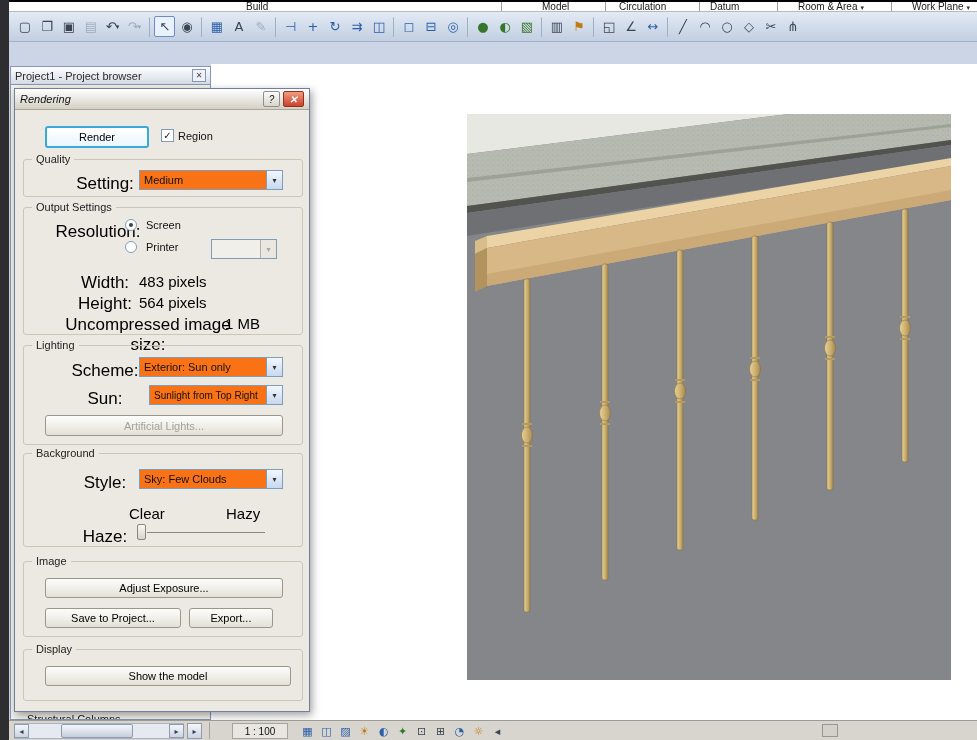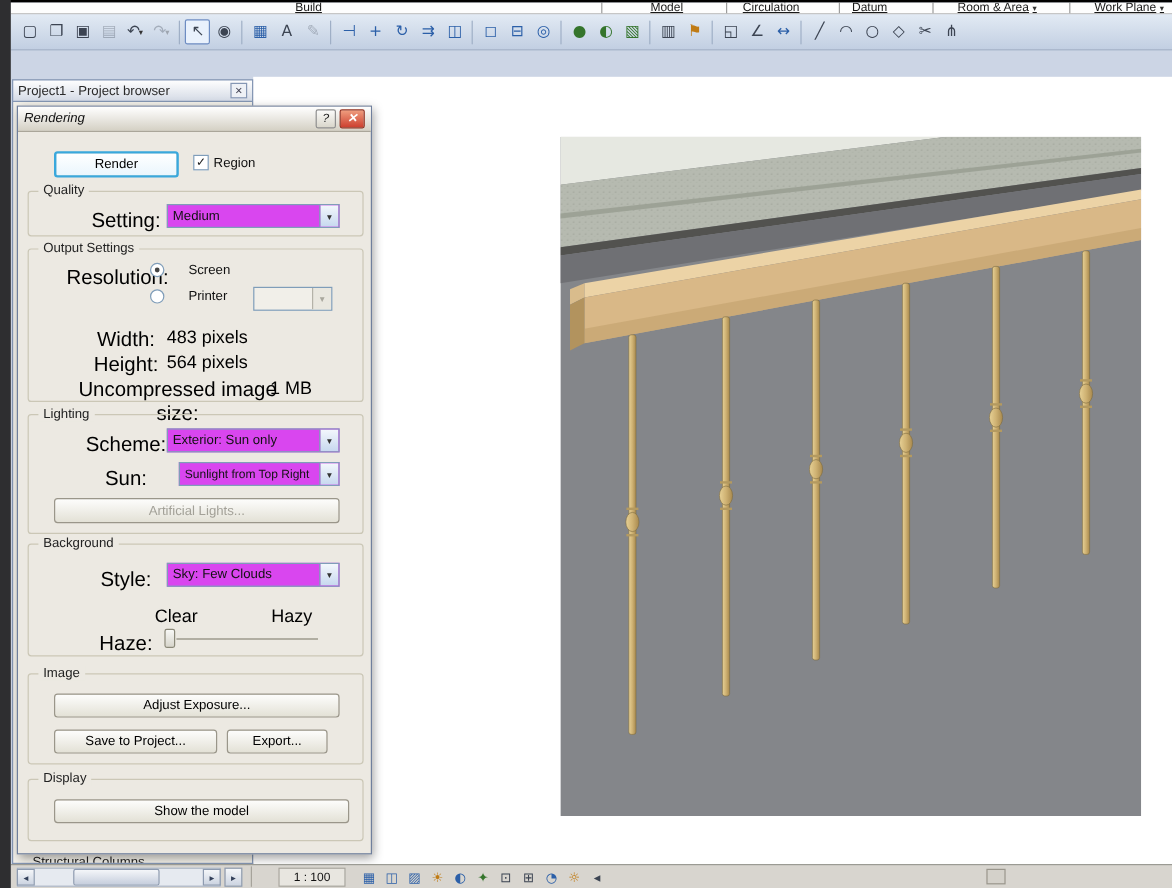--- a/index.html
+++ b/index.html
@@ -9,21 +9,21 @@
     font-family: "Liberation Sans", sans-serif;
     background: #ccd5e5;
     overflow: hidden;
     color: #111;
   }
   .top-edge { position:absolute; left:0; top:0; right:0; height:2px; background:#000; z-index:6; }
   .left-strip { position:absolute; left:0; top:0; width:9px; height:740px; background:#2e2e30; z-index:6; }
 
   
   .ribbon-row { position:absolute; left:9px; top:2px; right:0; height:10px; background:#fdfdfd; border-bottom:1px solid #b9b9b9; z-index:5; overflow:hidden; }
-  .rtab { position:absolute; top:-1px; font-size:10px; line-height:11px; color:#1a1a1a; white-space:nowrap;text-decoration:underline; }
+  .rtab { position:absolute; top:-1px; font-size:10px; line-height:11px; color:#1a1a1a; white-space:nowrap; }
   .rtab .rcaret { font-size:7px; color:#333; margin-left:3px; }
   .rdiv { position:absolute; top:0; width:1px; height:10px; background:#9c9c9c; }
 
   
   .toolbar { position:absolute; left:9px; top:12px; right:0; height:30px;
     background:linear-gradient(#e2eaf4,#c2cfe2); border-bottom:1px solid #a3b1c8;
     display:flex; align-items:center; padding-left:5px; gap:1px; z-index:5; }
   .tb-icon { width:21px; height:21px; display:flex; align-items:center; justify-content:center;
     font-family:"DejaVu Sans", sans-serif; font-size:13px; color:#3c4452; border-radius:2px; flex:0 0 auto; }
   .tb-icon .tb-caret { font-size:7px; margin-left:-1px; color:#333; }
@@ -67,30 +67,30 @@
   .chk { position:absolute; left:146px; top:40px; display:flex; align-items:center; gap:4px; }
   .chk .box { width:13px; height:13px; border:1px solid #7f9db9; background:#fff;
     font-size:10px; line-height:11px; text-align:center; color:#222; }
 
   .group { position:absolute; left:8px; width:280px; border:1px solid #cbc7b6; border-radius:3px; }
   .glabel { position:absolute; top:-7px; left:8px; background:#ece9e2; padding:0 4px; font-size:11px; color:#222; }
 
   .flabel { position:absolute; text-align:center; font-size:17px; color:#000;margin-left:27px; }
   .fval { position:absolute; font-size:15px; color:#000; }
 
-  .dd { position:absolute; height:20px; background:#d946ef; border:1px solid #7f9db9;
+  .dd { position:absolute; height:20px; background:#f97316; border:1px solid #7f9db9;
     display:flex; align-items:center; padding-left:4px; font-size:11px; overflow:hidden; white-space:nowrap; }
   .dd .dd-btn { margin-left:auto; width:16px; align-self:stretch; flex:0 0 auto;
     background:linear-gradient(#f3f7fc,#c7d8ef); border-left:1px solid #7f9db9;
     display:flex; align-items:center; justify-content:center; font-size:8px; color:#333;
     font-family:"DejaVu Sans", sans-serif; }
   .dd.disabled { background:#f1efe9; }
   .dd.disabled .dd-btn { background:#e9e7df; color:#a9a79d; border-left-color:#b4b2a8; }
 
-  .radio { position:absolute; display:flex; align-items:center; gap:20px; font-size:11px; }
+  .radio { position:absolute; display:flex; align-items:center; gap:9px; font-size:11px; }
   .rb { width:12px; height:12px; border:1px solid #7f9db9; border-radius:50%; background:#fff; position:relative; flex:0 0 auto; }
   .rb.sel::after { content:""; position:absolute; left:3px; top:3px; width:4px; height:4px; border-radius:50%; background:#444; }
 
   .xbtn { position:absolute; background:linear-gradient(#fdfdfc,#e3e1d6); border:1px solid #9a968a; border-radius:3px;
     font-family:inherit; font-size:11px; color:#000; display:flex; align-items:center; justify-content:center; }
   .xbtn.disabled { color:#a3a198; }
 
   .slider { position:absolute; left:122px; top:434px; width:132px; height:18px; }
   .slider .track { position:absolute; left:10px; right:4px; top:9px; height:1px; background:#8a8878; }
   .slider .thumb { position:absolute; left:0; top:1px; width:9px; height:16px;

